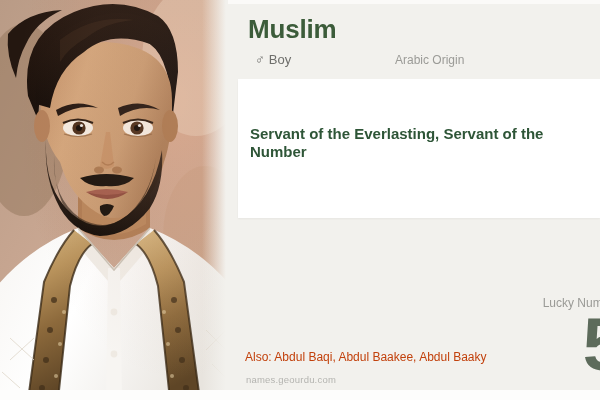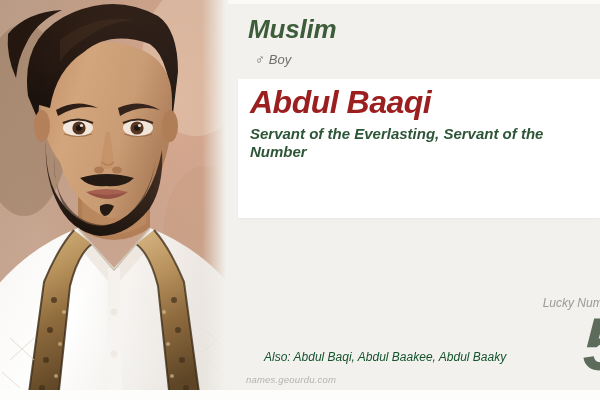--- a/index.html
+++ b/index.html
@@ -49,21 +49,21 @@
     right: 0; top: 0;
     width: 26px; height: 400px;
     background: linear-gradient(to right, rgba(242,241,237,0), #f2f1ed 92%);
     pointer-events: none;
   }
 
   
   .content {
     position: absolute;
     left: 238px; top: 0;
-    width: 362px; height: 304px; font-style: italic;
+    width: 362px; height: 304px;
   }
 
   .heading {
     position: absolute;
     left: 10px; top: 16px;
     font-size: 26px;
     font-weight: bold;
     color: #3c5c3a;
     letter-spacing: -0.2px;
     line-height: 1;
@@ -154,23 +154,23 @@
     color: #5d6b5b;
     line-height: 0.88;
     letter-spacing: -2px;
     margin-top: 2px;
     white-space: nowrap;
   }
 
   
   .also {
     position: absolute;
-    left: 26px; top: 350px;
+    left: 7px; top: 350px;
     font-size: 12px;
-    color: #14532d;
+    color: #c2410c;
     white-space: nowrap;
   }
   .watermark {
     position: absolute;
     left: 8px; top: 374px;
     font-size: 9.5px;
     color: #b4b4b0;
     letter-spacing: 0.2px;
     white-space: nowrap;
   }
@@ -333,24 +333,24 @@
   </div>
 
   <div class="content">
 
     <div class="heading">Muslim</div>
 
     <div class="meta-row">
       <div class="meta-gender">
         <span class="gender-icon">♂</span><span>Boy</span>
       </div>
+      <div class="meta-origin">Arabic Origin</div>
     </div>
 
     <div class="infocard">
-      <div class="name">Abdul Baaqi</div>
       <div class="meaning">Servant of the Everlasting, Servant of the Number</div>
     </div>
 
     <div class="lucky">
       <span class="lucky-label">Lucky Number</span>
       <span class="lucky-value">5</span>
     </div>
 
     <div class="also">Also: Abdul Baqi, Abdul Baakee, Abdul Baaky</div>
 

